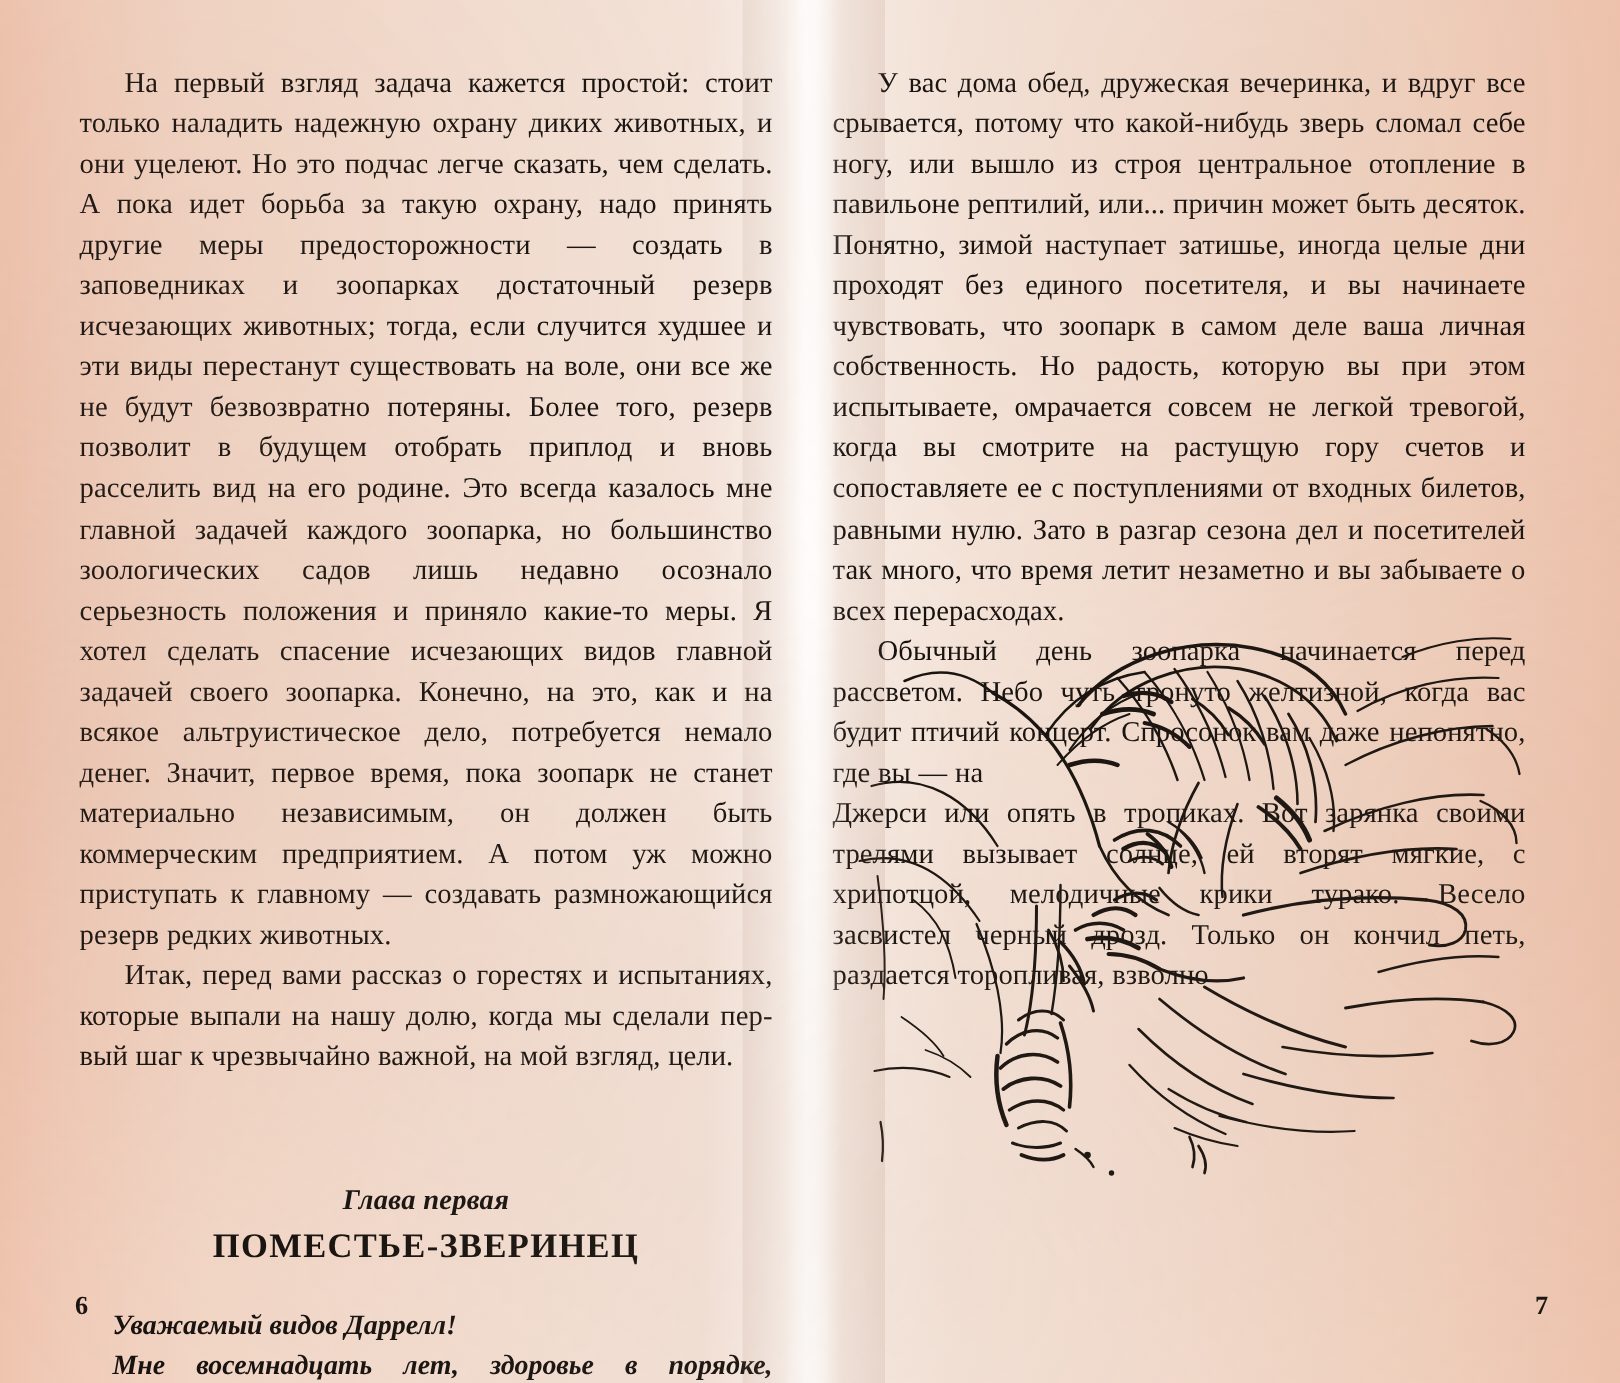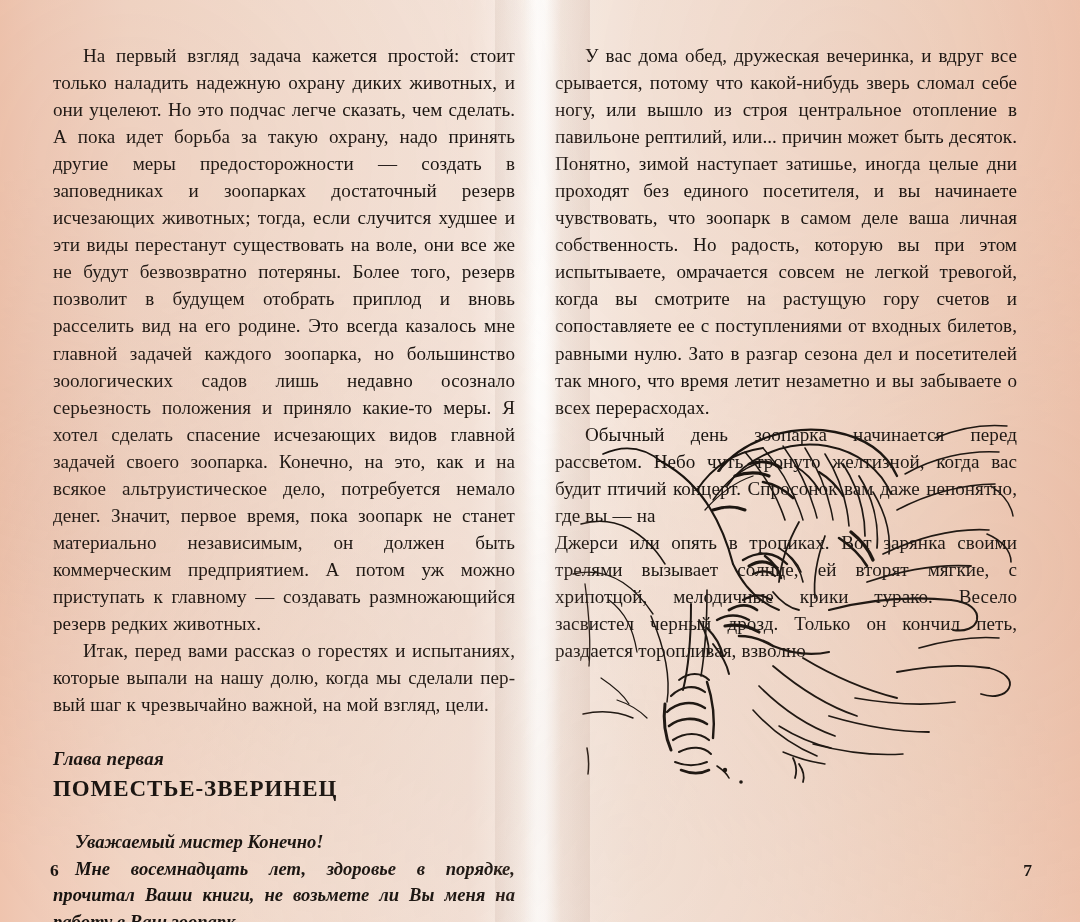--- a/index.html
+++ b/index.html
@@ -83,22 +83,22 @@
     font-size: 19.1px;
     line-height: 27.05px;
     letter-spacing: .05px;
     word-spacing: .3px;
     hyphens: manual;
   }
   p.body.no-indent { text-indent: 0; }
 
   
   .chapter {
-    margin-top: 28px;
-    text-align: left;
+    margin-top: 70px;
+    text-align: center;
   }
   .chapter-kicker {
     font-style: italic;
     font-weight: bold;
     font-size: 19px;
     line-height: 26px;
     letter-spacing: .2px;
   }
   .chapter-title {
     font-weight: bold;
@@ -161,21 +161,21 @@
 
       <p class="body">На первый взгляд задача кажется простой: стоит толь­ко наладить надежную охрану диких животных, и они уцелеют. Но это подчас легче сказать, чем сделать. А пока идет борьба за такую охрану, надо принять другие меры предосторожности — создать в заповедниках и зоопарках достаточный резерв исчезающих животных; тогда, если случится худшее и эти виды перестанут существовать на воле, они все же не будут безвозвратно потеряны. Более того, резерв позволит в будущем отобрать приплод и вновь расселить вид на его родине. Это всегда казалось мне главной задачей каждого зоопарка, но большинство зоологических садов лишь недавно осознало серьезность положения и приняло какие-то меры. Я хотел сделать спасение исчезающих видов главной задачей своего зоо­парка. Конечно, на это, как и на всякое альтруистическое дело, потребуется немало денег. Значит, первое время, по­ка зоопарк не станет материально независимым, он дол­жен быть коммерческим предприятием. А потом уж мож­но приступать к главному — создавать размножающийся резерв редких животных.</p>
       <p class="body gap-para">Итак, перед вами рассказ о горестях и испытаниях, которые выпали на нашу долю, когда мы сделали пер­вый шаг к чрезвычайно важной, на мой взгляд, цели.</p>
 
       <div class="chapter">
         <div class="chapter-kicker">Глава первая</div>
         <div class="chapter-title">ПОМЕСТЬЕ-ЗВЕРИНЕЦ</div>
       </div>
 
       <div class="epigraph">
-        <div class="salutation">Уважаемый мистер Конечно!</div>
+        <div class="salutation">Уважаемый видов Даррелл!</div>
         <div class="lines">Мне восемнадцать лет, здоровье в порядке, прочитал Ваши книги, не возьмете ли Вы меня на работу в Ваш зоопарк...</div>
       </div>
 
     </div>
 
     <div class="folio folio-left">6</div>
   </div>
 
   <div class="page-side page-right">
     <div class="column">

